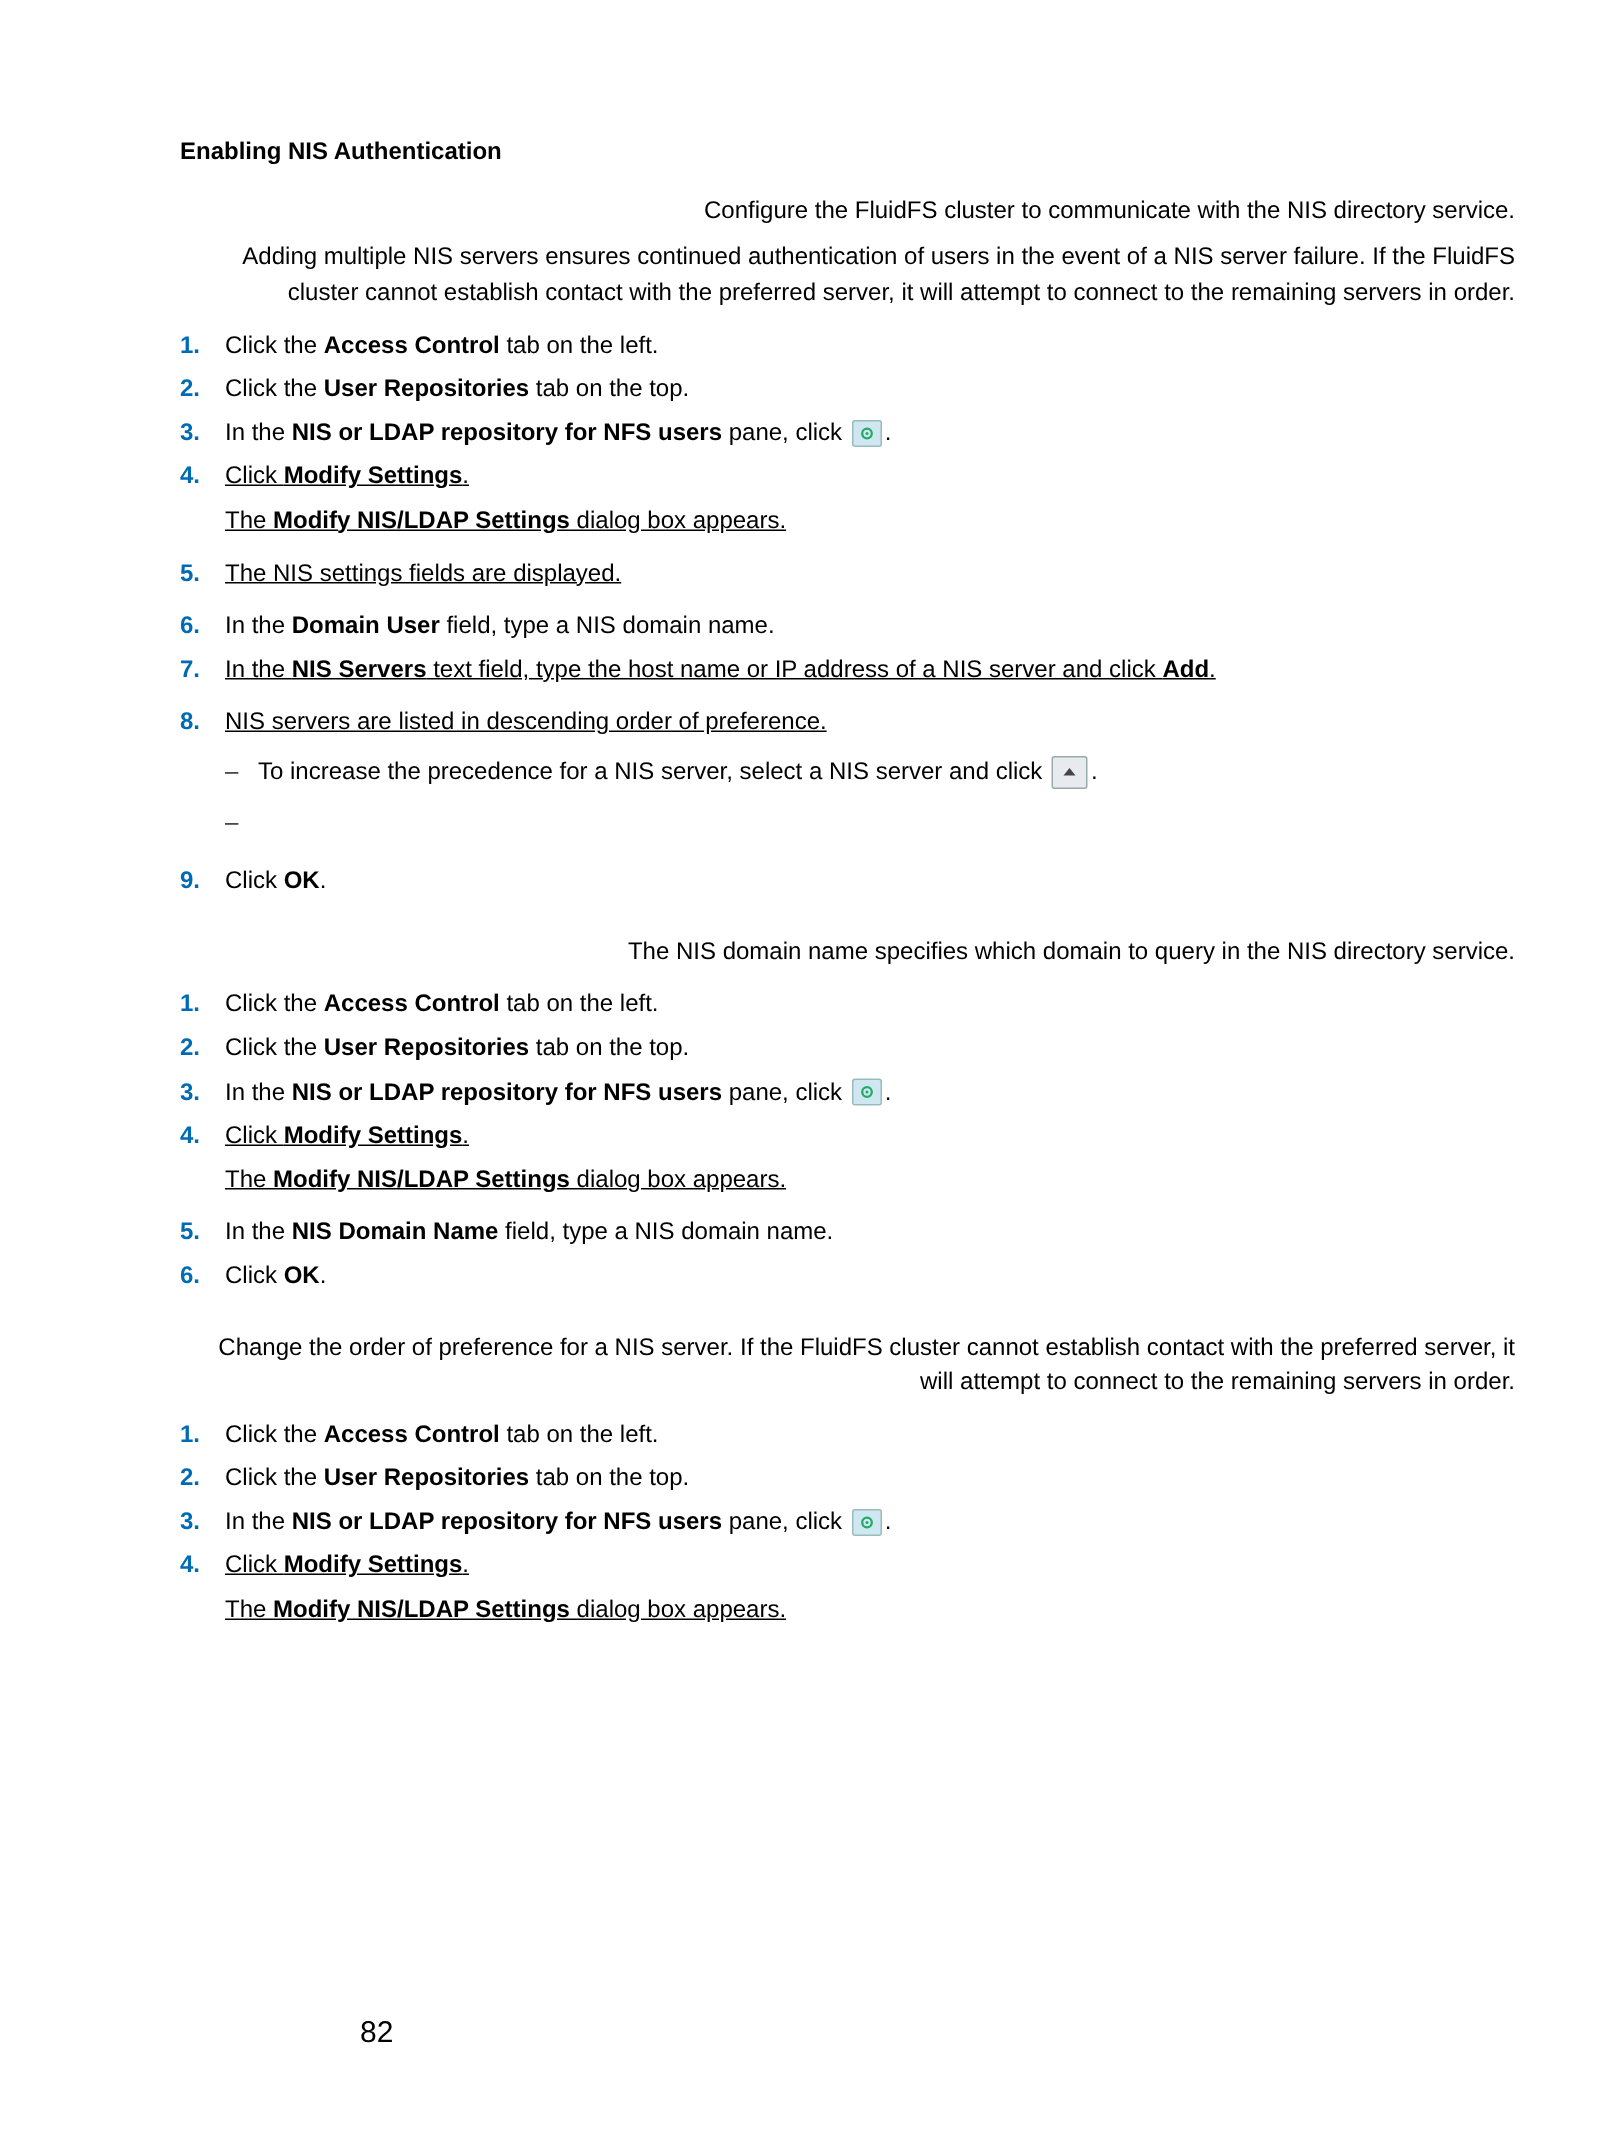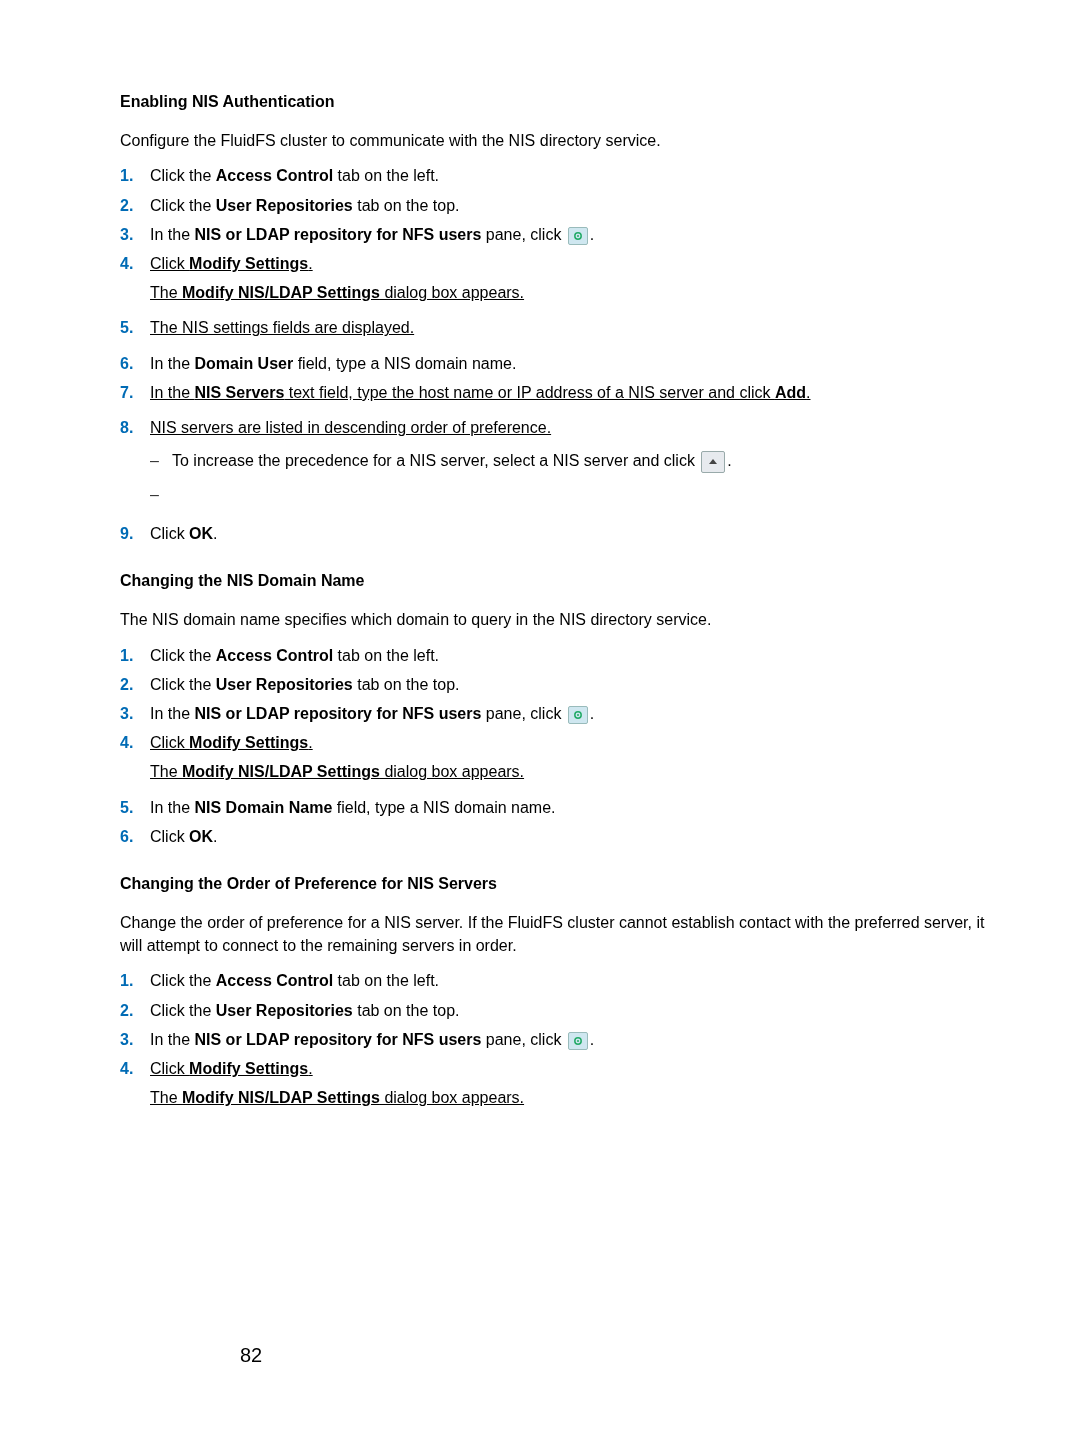--- a/index.html
+++ b/index.html
@@ -12,20 +12,21 @@
     line-height: 1.45;
   }
   h2 {
     font-size: 16px;
     font-weight: 700;
     margin: 0 0 16px 0;
   }
   p {
     margin: 0 0 8px 0;
     font-size: 16px;
+    text-align: right;
   }
   ol.steps {
     list-style: none;
     padding: 0;
     margin: 12px 0 24px 0;
   }
   ol.steps > li {
     display: flex;
     align-items: flex-start;
     margin: 6px 0;
@@ -88,20 +89,21 @@
     min-height: 1320px;
   }
   b { font-weight: 700; }
 </style>
 </head>
 <body>
 <div class="page-wrap">
 
 <h2>Enabling NIS Authentication</h2>
 <p>Configure the FluidFS cluster to communicate with the NIS directory service.</p>
+<p>Adding multiple NIS servers ensures continued authentication of users in the event of a NIS server failure. If the FluidFS cluster cannot establish contact with the preferred server, it will attempt to connect to the remaining servers in order.</p>
 
 <ol class="steps">
   <li>
     <span class="num">1.</span>
     <span class="step-body">
       <span>Click the </span><b>Access Control</b><span> tab on the left.</span>
     </span>
   </li>
   <li>
     <span class="num">2.</span>
@@ -168,21 +170,20 @@
     </span>
   </li>
   <li>
     <span class="num">9.</span>
     <span class="step-body">
       <span>Click </span><b>OK</b><span>.</span>
     </span>
   </li>
 </ol>
 
-<h2>Changing the NIS Domain Name</h2>
 <p>The NIS domain name specifies which domain to query in the NIS directory service.</p>
 
 <ol class="steps">
   <li>
     <span class="num">1.</span>
     <span class="step-body">
       <span>Click the </span><b>Access Control</b><span> tab on the left.</span>
     </span>
   </li>
   <li>
@@ -217,21 +218,20 @@
     </span>
   </li>
   <li>
     <span class="num">6.</span>
     <span class="step-body">
       <span>Click </span><b>OK</b><span>.</span>
     </span>
   </li>
 </ol>
 
-<h2>Changing the Order of Preference for NIS Servers</h2>
 <p>Change the order of preference for a NIS server. If the FluidFS cluster cannot establish contact with the preferred server, it will attempt to connect to the remaining servers in order.</p>
 
 <ol class="steps">
   <li>
     <span class="num">1.</span>
     <span class="step-body">
       <span>Click the </span><b>Access Control</b><span> tab on the left.</span>
     </span>
   </li>
   <li>

